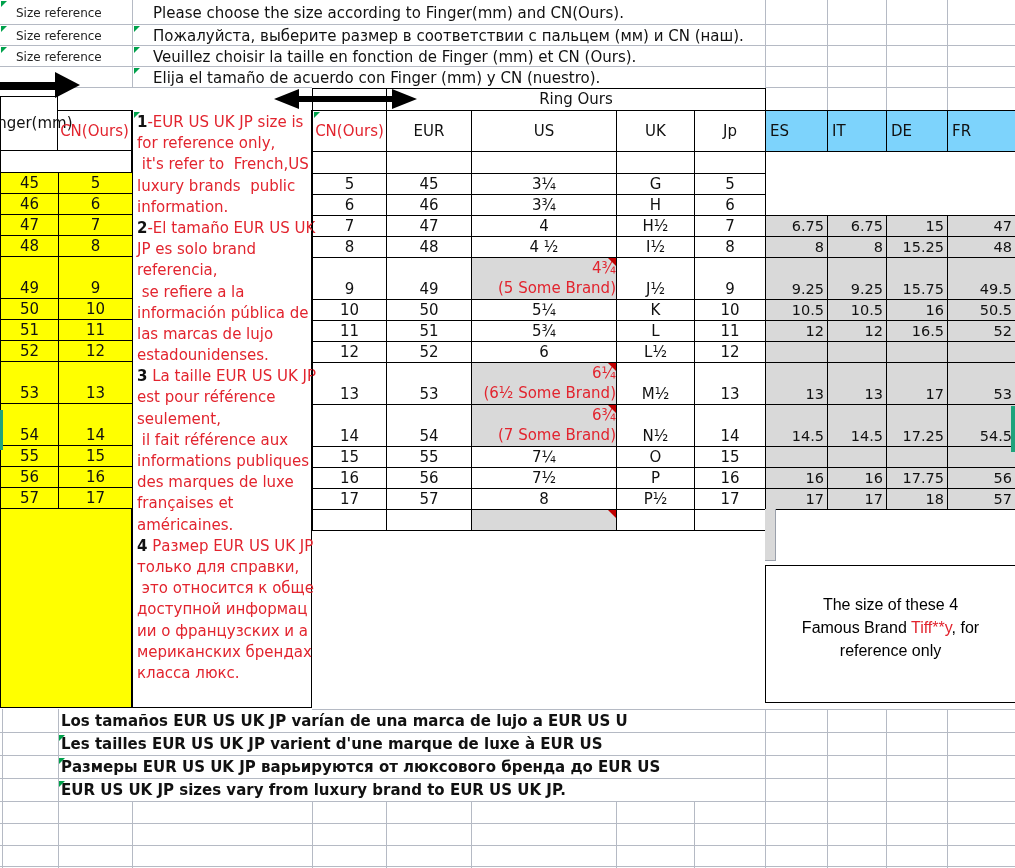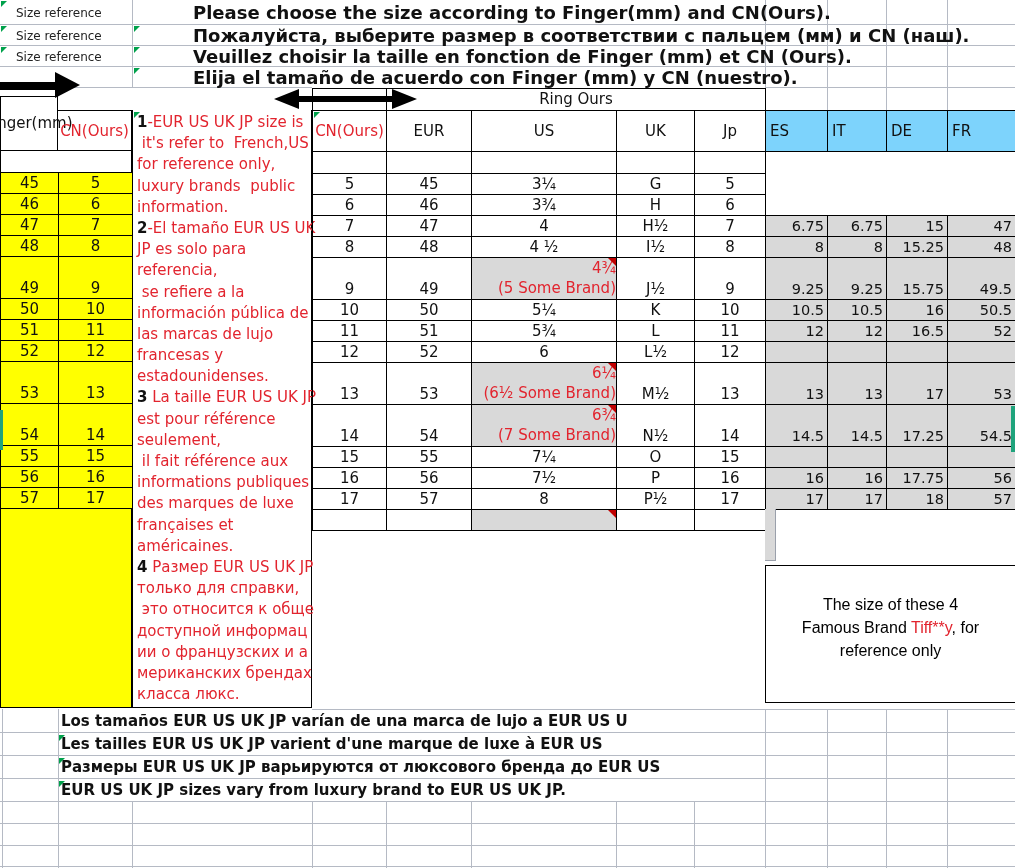--- a/index.html
+++ b/index.html
@@ -3,21 +3,21 @@
 <meta charset="utf-8">
 <style>
   html,body{margin:0;padding:0;background:#fff;}
   #canvas{position:relative;width:1015px;height:868px;background:#ffffff;overflow:hidden;
           font-family:"DejaVu Sans",sans-serif;color:#111;}
   .abs{position:absolute;box-sizing:border-box;}
   .gl{position:absolute;background:#b5bac4;}
   
   .ban-row{position:absolute;left:0;width:1015px;display:flex;align-items:center;}
   .ban-label{width:132px;padding-left:16px;font-size:12px;color:#222;flex:none;}
-  .ban-text{padding-left:5px;font-size:18px;font-weight:bold;white-space:nowrap;margin-left:40px;}
+  .ban-text{padding-left:5px;font-size:15px;font-weight:normal;white-space:nowrap;}
   
   .cell{display:flex;align-items:flex-end;justify-content:center;box-sizing:border-box;
         border-right:1.4px solid #000;border-bottom:1.4px solid #000;
         padding-bottom:1px;font-size:15px;line-height:18px;position:relative;flex:none;}
   .ctr{align-items:center;}
   .row{display:flex;position:relative;}
   .h21{height:21px}.h22{height:22px}.h41{height:41px}.h42{height:42px}
   .yel{background:#ffff00;}
   .gry{background:#d9d9d9;}
   .red{color:#e2242e;}
@@ -182,31 +182,30 @@
       </div>
     <div class="row h21">
         <div class="cell yel la">57</div>
         <div class="cell yel lb">17</div>
       </div>
   </div>
   <div class="abs" id="yellow-block"></div>
 
   <div class="abs" id="notes">
     <div class="nline"><span class="nb">1</span><span class="nt">-EUR US UK JP size is</span></div>
+    <div class="nline"><span class="nb"></span><span class="nt">for reference only,</span></div>
     <div class="nline"><span class="nb"></span><span class="nt"> it's refer to  French,US</span></div>
-    <div class="nline"><span class="nb"></span><span class="nt">for reference only,</span></div>
     <div class="nline"><span class="nb"></span><span class="nt">luxury brands  public</span></div>
     <div class="nline"><span class="nb"></span><span class="nt">information.</span></div>
     <div class="nline"><span class="nb">2</span><span class="nt">-El tamaño EUR US UK</span></div>
-    <div class="nline"><span class="nb"></span><span class="nt">JP es solo para</span></div>
+    <div class="nline"><span class="nb"></span><span class="nt">JP es solo brand</span></div>
     <div class="nline"><span class="nb"></span><span class="nt">referencia,</span></div>
     <div class="nline"><span class="nb"></span><span class="nt"> se refiere a la</span></div>
     <div class="nline"><span class="nb"></span><span class="nt">información pública de</span></div>
     <div class="nline"><span class="nb"></span><span class="nt">las marcas de lujo</span></div>
-    <div class="nline"><span class="nb"></span><span class="nt">francesas y</span></div>
     <div class="nline"><span class="nb"></span><span class="nt">estadounidenses.</span></div>
     <div class="nline"><span class="nb">3</span><span class="nt"> La taille EUR US UK JP</span></div>
     <div class="nline"><span class="nb"></span><span class="nt">est pour référence</span></div>
     <div class="nline"><span class="nb"></span><span class="nt">seulement,</span></div>
     <div class="nline"><span class="nb"></span><span class="nt"> il fait référence aux</span></div>
     <div class="nline"><span class="nb"></span><span class="nt">informations publiques</span></div>
     <div class="nline"><span class="nb"></span><span class="nt">des marques de luxe</span></div>
     <div class="nline"><span class="nb"></span><span class="nt">françaises et</span></div>
     <div class="nline"><span class="nb"></span><span class="nt">américaines.</span></div>
     <div class="nline"><span class="nb">4</span><span class="nt"> Размер EUR US UK JP</span></div>

